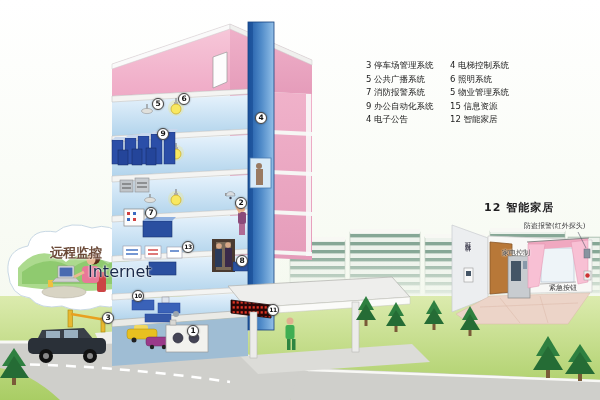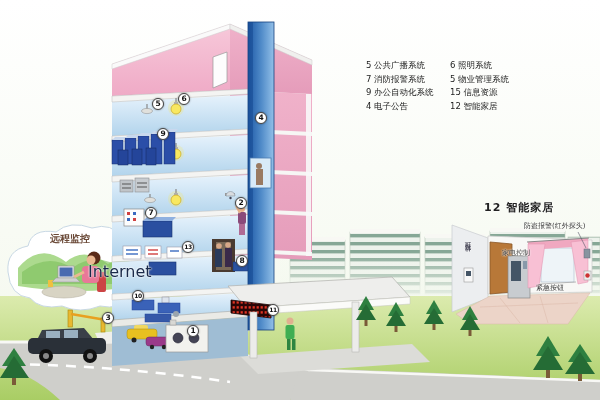--- a/index.html
+++ b/index.html
@@ -6,27 +6,27 @@
   .stage{position:relative;width:600px;height:400px;overflow:hidden;
          font-family:"DejaVu Sans",sans-serif;background:#fff;}
   .stage svg{position:absolute;left:0;top:0;}
   
   .legend{position:absolute;left:366px;top:59px;width:232px;font-size:8.5px;
           line-height:13.5px;color:#1c1c1c;white-space:nowrap;}
   .legend-row .seg{display:inline-block;min-width:80px;margin-right:4px;white-space:nowrap;}
   .legend-row .seg2{white-space:nowrap;}
   
   .lbl{position:absolute;color:#333;text-shadow:0 0 2px #fff,0 0 2px #fff;white-space:nowrap;}
-  .lbl-remote{left:50px;top:232px;font-size:10px;font-weight:bold;color:#6b4a38;}
+  .lbl-remote{left:50px;top:244px;font-size:13px;font-weight:bold;color:#6b4a38;}
   .lbl-internet{left:88px;top:262px;font-size:16px;color:#1a2a4a;}
   .lbl-smart-title{left:484px;top:200px;font-size:11px;font-weight:bold;color:#222;letter-spacing:1px;}
   .lbl-alarm{left:524px;top:221px;font-size:7px;}
   .lbl-intercom{left:463px;top:237px;font-size:6.5px;color:#445;writing-mode:vertical-rl;letter-spacing:1px;}
   .lbl-appliance{left:502px;top:248px;font-size:7px;text-align:center;}
-  .lbl-emergency{left:536px;top:283px;font-size:7px;}
+  .lbl-emergency{left:549px;top:283px;font-size:7px;}
   
   .marker{position:absolute;width:12px;height:12px;border-radius:50%;
           background:#fff;border:1px solid #444;box-sizing:border-box;
           font-size:7.5px;font-weight:bold;color:#111;text-align:center;
           line-height:10px;box-shadow:0 0 2px rgba(0,0,0,.45);}
   .marker.m2{font-size:6px;letter-spacing:-.5px;}
 </style>
 </head>
 <body>
 
@@ -401,20 +401,21 @@
     <rect x="64" y="330" width="14" height="8" fill="#9ab0c0"></rect>
     <rect x="28" y="338" width="78" height="16" rx="5" fill="#2a3038"></rect>
     <circle cx="46" cy="356" r="7" fill="#111"></circle>
         <circle cx="46" cy="356" r="3" fill="#888"></circle>
     <circle cx="90" cy="356" r="7" fill="#111"></circle>
         <circle cx="90" cy="356" r="3" fill="#888"></circle>
   </g>
 </svg>
 
 <div class="legend">
+      <div class="legend-row"><span class="seg">3 停车场管理系统</span><span class="seg2">4 电梯控制系统</span></div>
       <div class="legend-row"><span class="seg">5 公共广播系统</span><span class="seg2">6 照明系统</span></div>
       <div class="legend-row"><span class="seg">7 消防报警系统</span><span class="seg2">5 物业管理系统</span></div>
       <div class="legend-row"><span class="seg">9 办公自动化系统</span><span class="seg2">15 信息资源</span></div>
       <div class="legend-row"><span class="seg">4 电子公告</span><span class="seg2">12 智能家居</span></div>
     </div>
 
 <div class="lbl lbl-remote">远程监控</div>
 <div class="lbl lbl-internet">Internet</div>
 
 <div class="lbl lbl-smart-title">12 智能家居</div>

